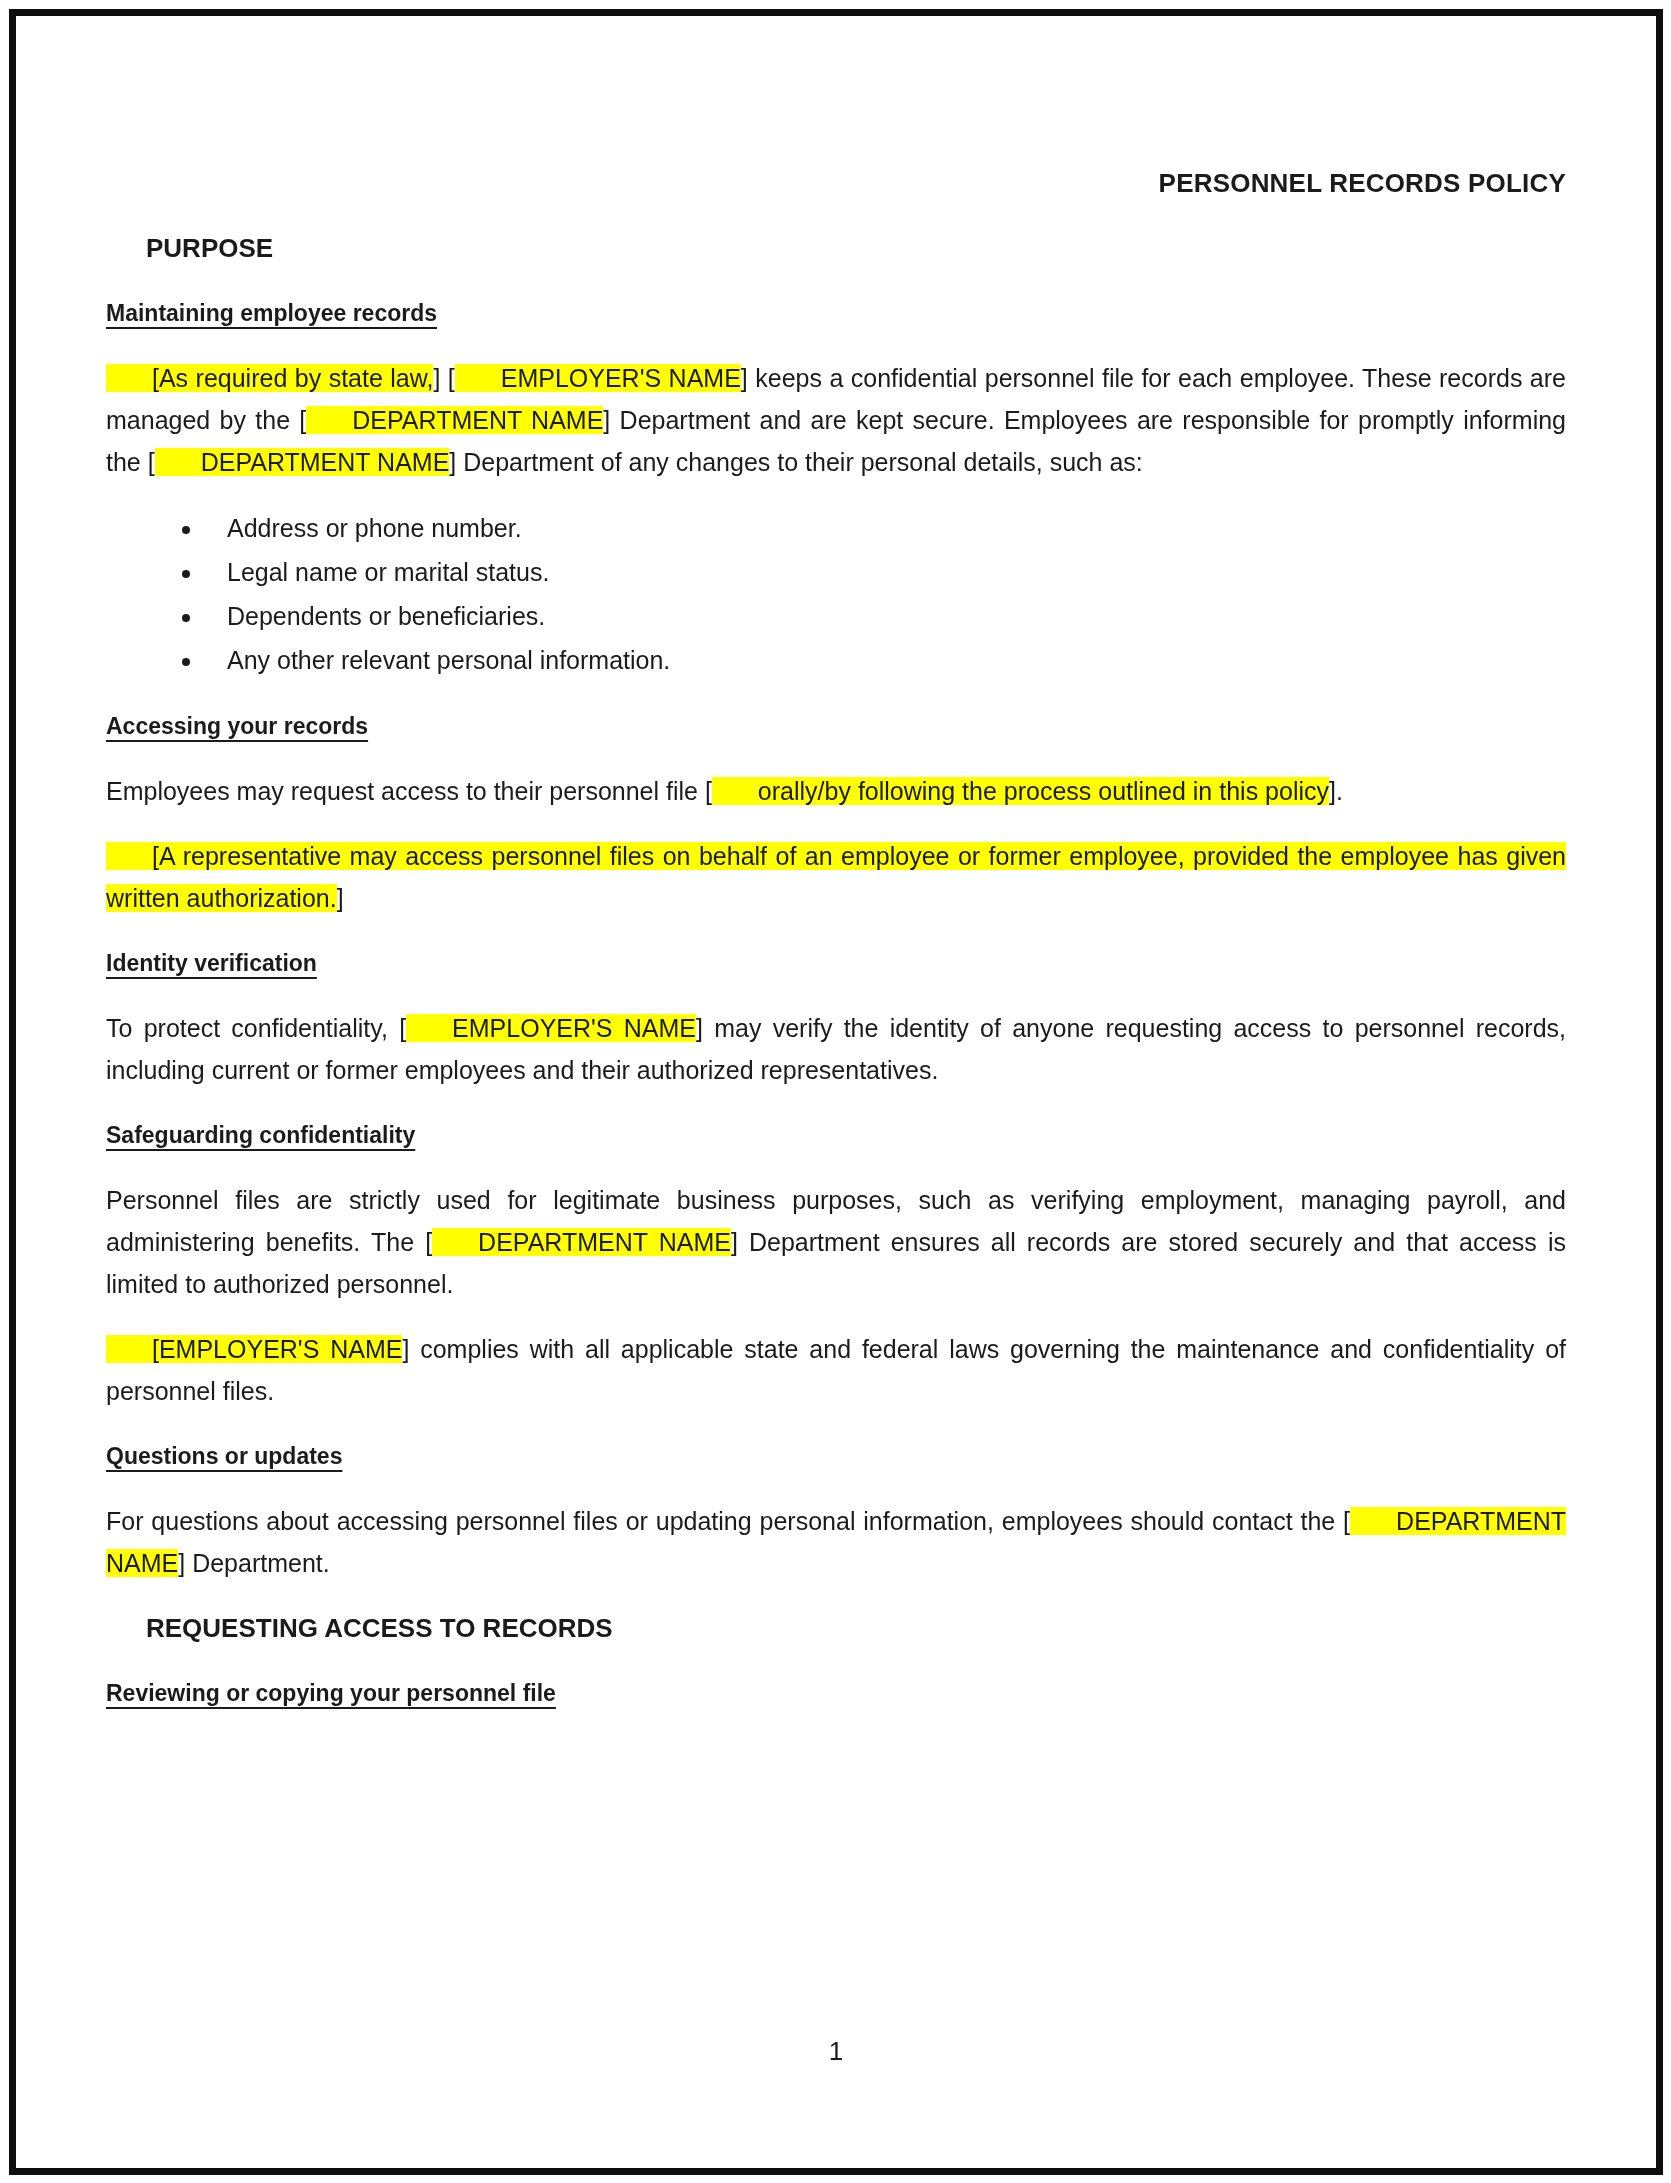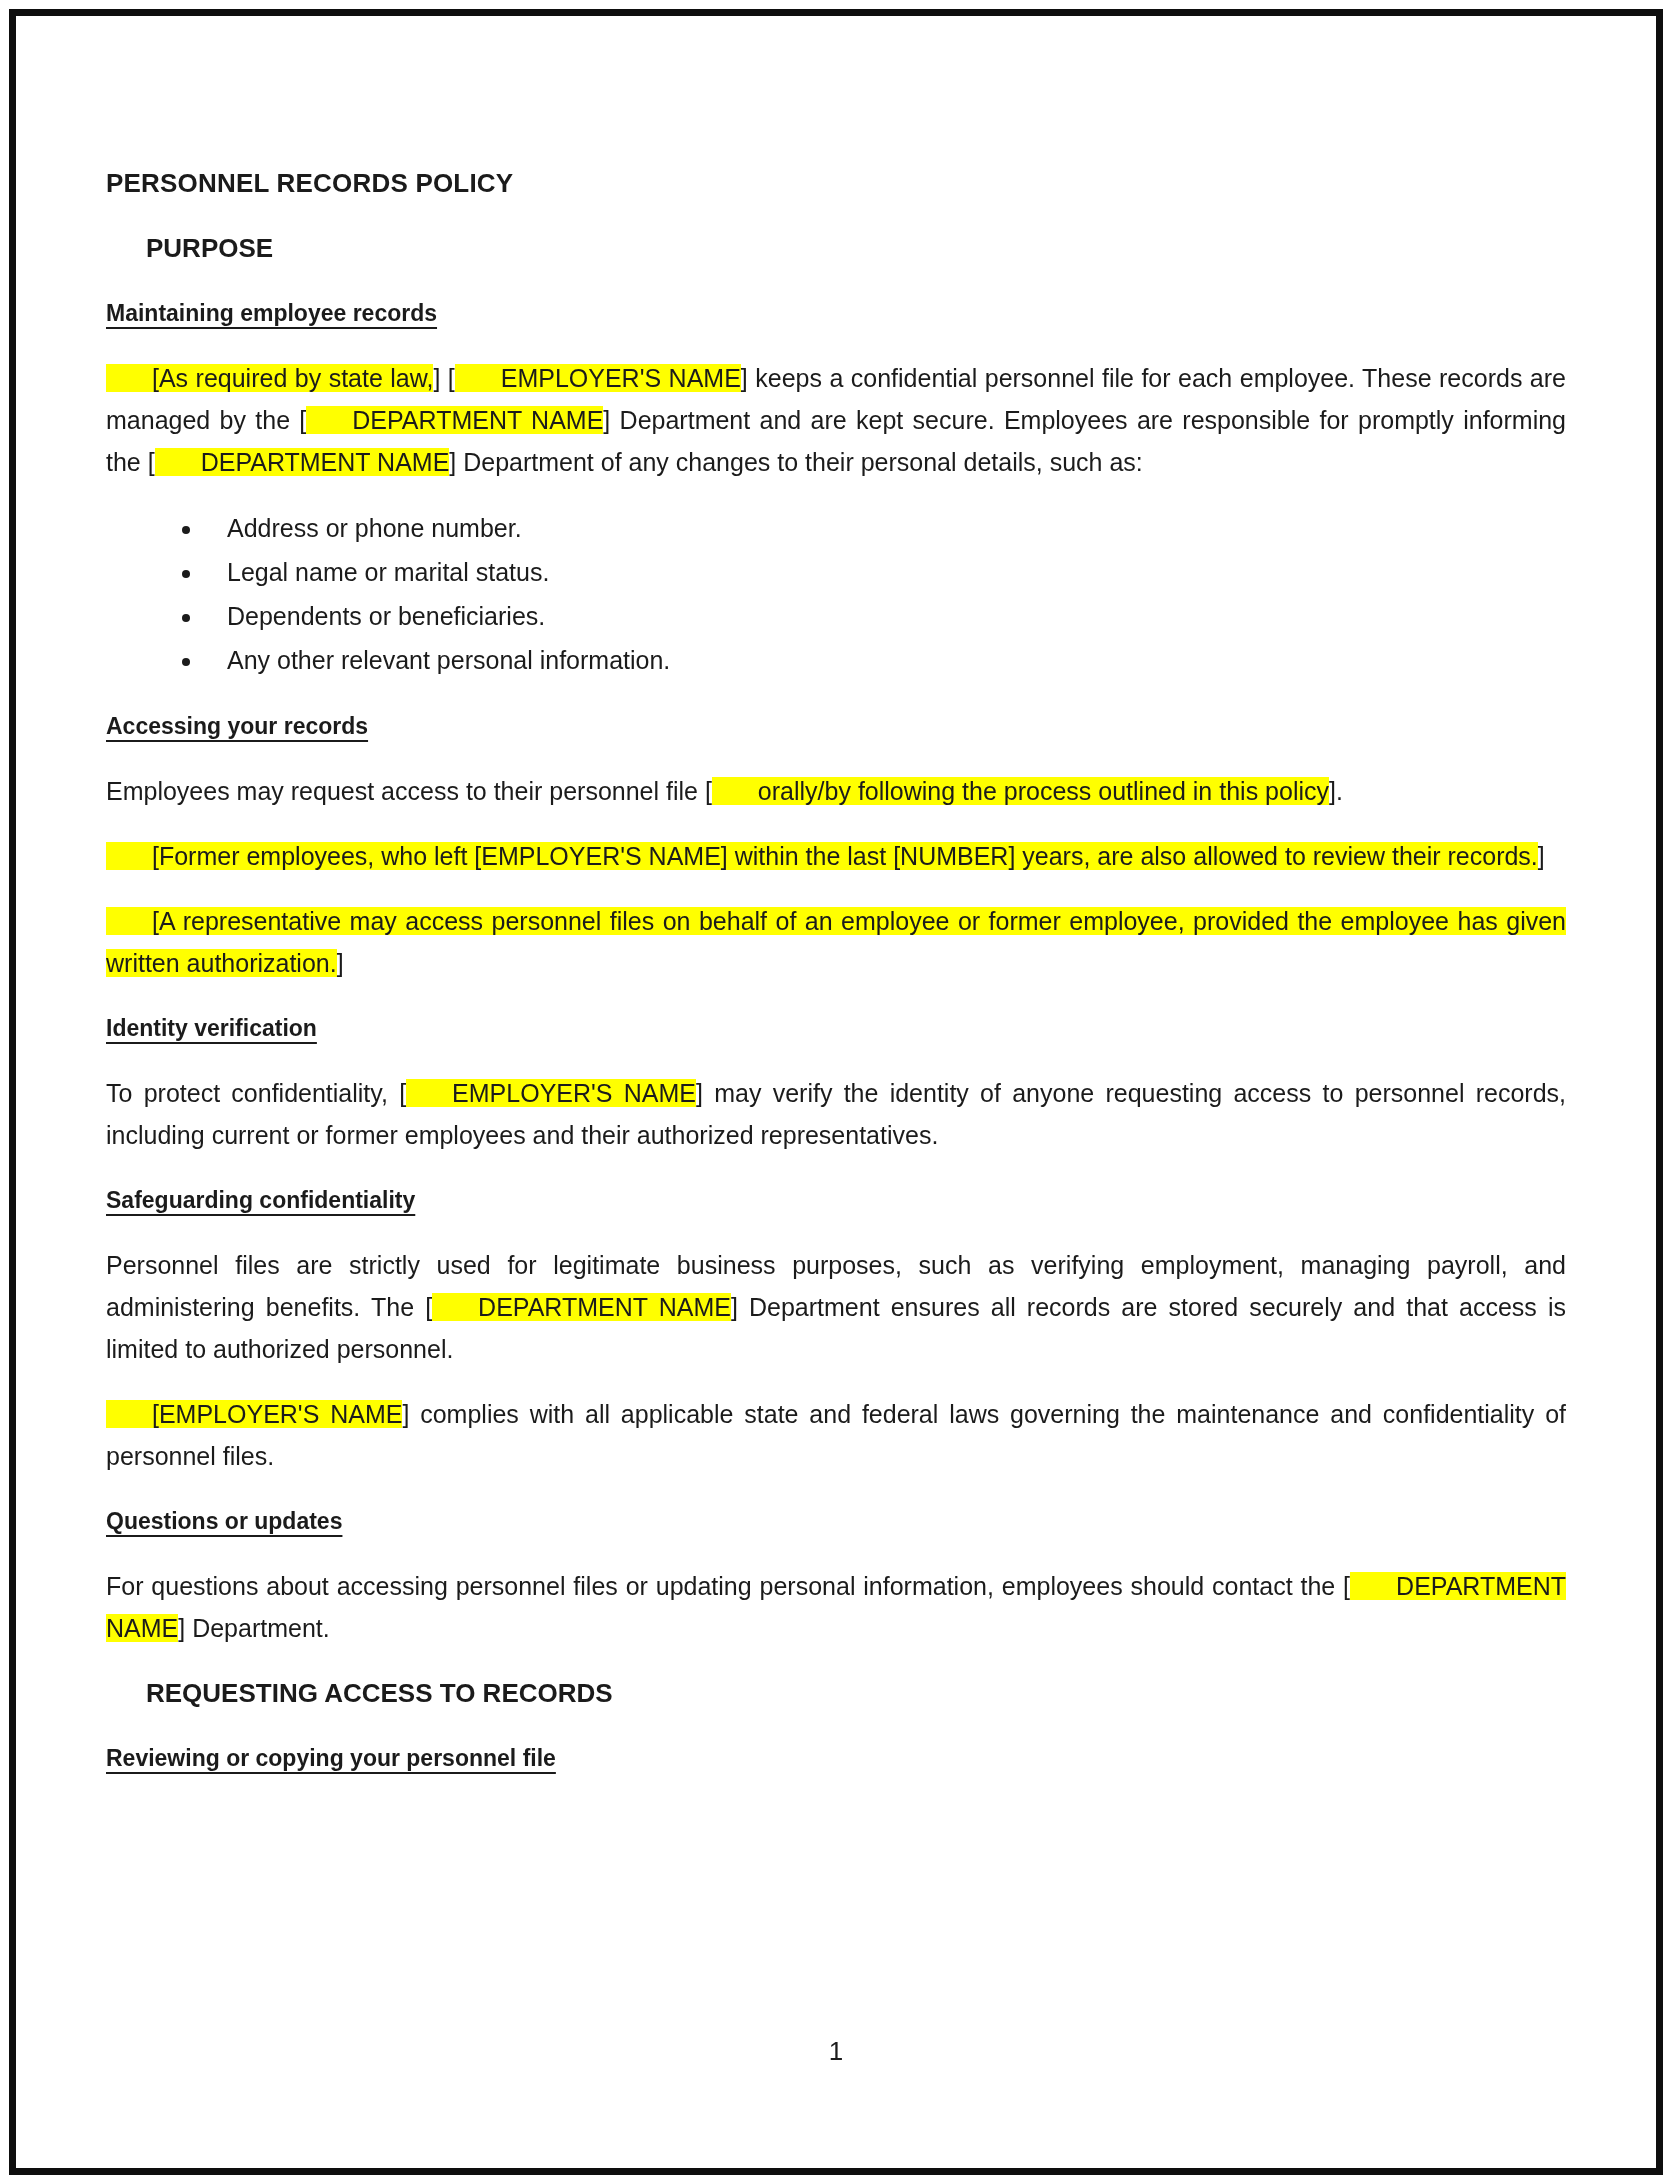--- a/index.html
+++ b/index.html
@@ -21,21 +21,21 @@
     border: 7.9px solid #0e0e0e;
     pointer-events: none;
   }
   .content {
     position: absolute;
     left: 106px;
     right: 106px;
     top: 162px;
   }
   .title {
-    text-align: left;
+    text-align: right;
     font-weight: bold;
     font-size: 26px;
     line-height: 42px;
     margin-bottom: 23px;
     letter-spacing: 0.2px;
   }
   .section-heading {
     font-weight: bold;
     font-size: 26px;
     line-height: 42px;
@@ -93,21 +93,20 @@
     <div class="sub-heading">Maintaining employee records</div>
     <div class="paragraph"><span class="hl">[As required by state law,</span><span>] [</span><span class="hl">EMPLOYER'S NAME</span><span>] keeps a confidential personnel file for each employee. These records are managed by the [</span><span class="hl">DEPARTMENT NAME</span><span>] Department and are kept secure. Employees are responsible for promptly informing the [</span><span class="hl">DEPARTMENT NAME</span><span>] Department of any changes to their personal details, such as:</span></div>
     <ul class="bullets">
       <li>Address or phone number.</li>
       <li>Legal name or marital status.</li>
       <li>Dependents or beneficiaries.</li>
       <li>Any other relevant personal information.</li>
     </ul>
     <div class="sub-heading">Accessing your records</div>
     <div class="paragraph"><span>Employees may request access to their personnel file [</span><span class="hl">orally/by following the process outlined in this policy</span><span>].</span></div>
-    <div class="paragraph"><span class="hl">[Former employees, who left [EMPLOYER'S NAME] within the last [NUMBER] years, are also allowed to review their records.</span><span>]</span></div>
     <div class="paragraph"><span class="hl">[A representative may access personnel files on behalf of an employee or former employee, provided the employee has given written authorization.</span><span>]</span></div>
     <div class="sub-heading">Identity verification</div>
     <div class="paragraph"><span>To protect confidentiality, [</span><span class="hl">EMPLOYER'S NAME</span><span>] may verify the identity of anyone requesting access to personnel records, including current or former employees and their authorized representatives.</span></div>
     <div class="sub-heading">Safeguarding confidentiality</div>
     <div class="paragraph"><span>Personnel files are strictly used for legitimate business purposes, such as verifying employment, managing payroll, and administering benefits. The [</span><span class="hl">DEPARTMENT NAME</span><span>] Department ensures all records are stored securely and that access is limited to authorized personnel.</span></div>
     <div class="paragraph"><span class="hl">[EMPLOYER'S NAME</span><span>] complies with all applicable state and federal laws governing the maintenance and confidentiality of personnel files.</span></div>
     <div class="sub-heading">Questions or updates</div>
     <div class="paragraph"><span>For questions about accessing personnel files or updating personal information, employees should contact the [</span><span class="hl">DEPARTMENT NAME</span><span>] Department.</span></div>
     <div class="section-heading">REQUESTING ACCESS TO RECORDS</div>
     <div class="sub-heading">Reviewing or copying your personnel file</div>

